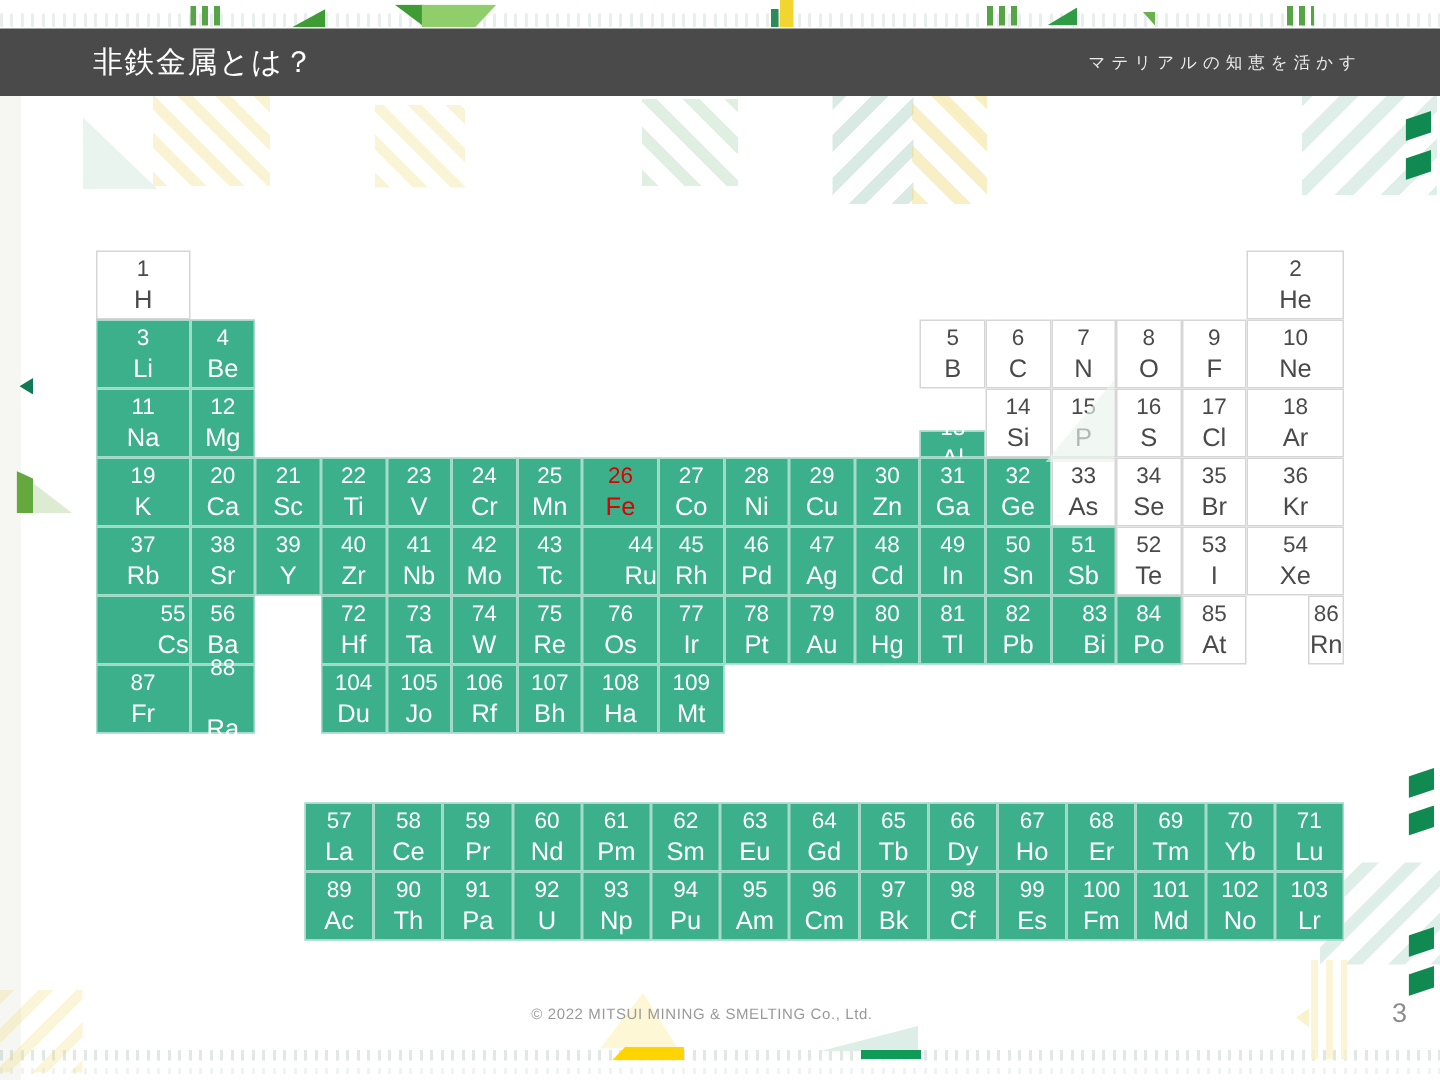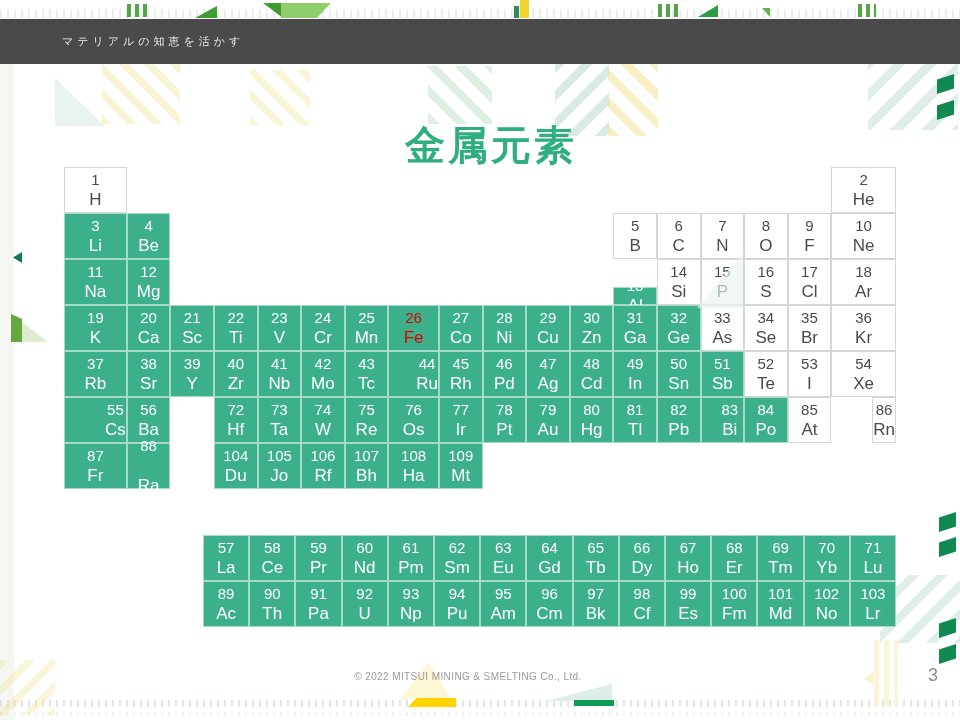--- a/index.html
+++ b/index.html
@@ -155,24 +155,24 @@
   <div class="decor d-bticks2"></div>
   <div class="decor d-bl-stripes"></div>
   <div class="decor d-ytri"></div>
   <div class="decor d-ybar"></div>
   <div class="decor d-ttri"></div>
   <div class="decor d-gbar"></div>
   <div class="decor d-pagebars"></div>
   <div class="decor d-pagetri"></div>
 
   <div class="header-bar">
+    <span class="header-title">非鉄金属とは？</span>
     <span class="header-tagline">マテリアルの知恵を活かす</span>
   </div>
 
-  <h1 class="slide-title">金属元素</h1>
 
   <div class="ptable ptable-main">
       <div class="cell nonmetal" style="grid-area: 1 / 1;">
         <span class="num">1</span>
         <span class="sym">H</span>
       </div>
       <div class="cell nonmetal" style="grid-area: 1 / 18;">
         <span class="num">2</span>
         <span class="sym">He</span>
       </div>

